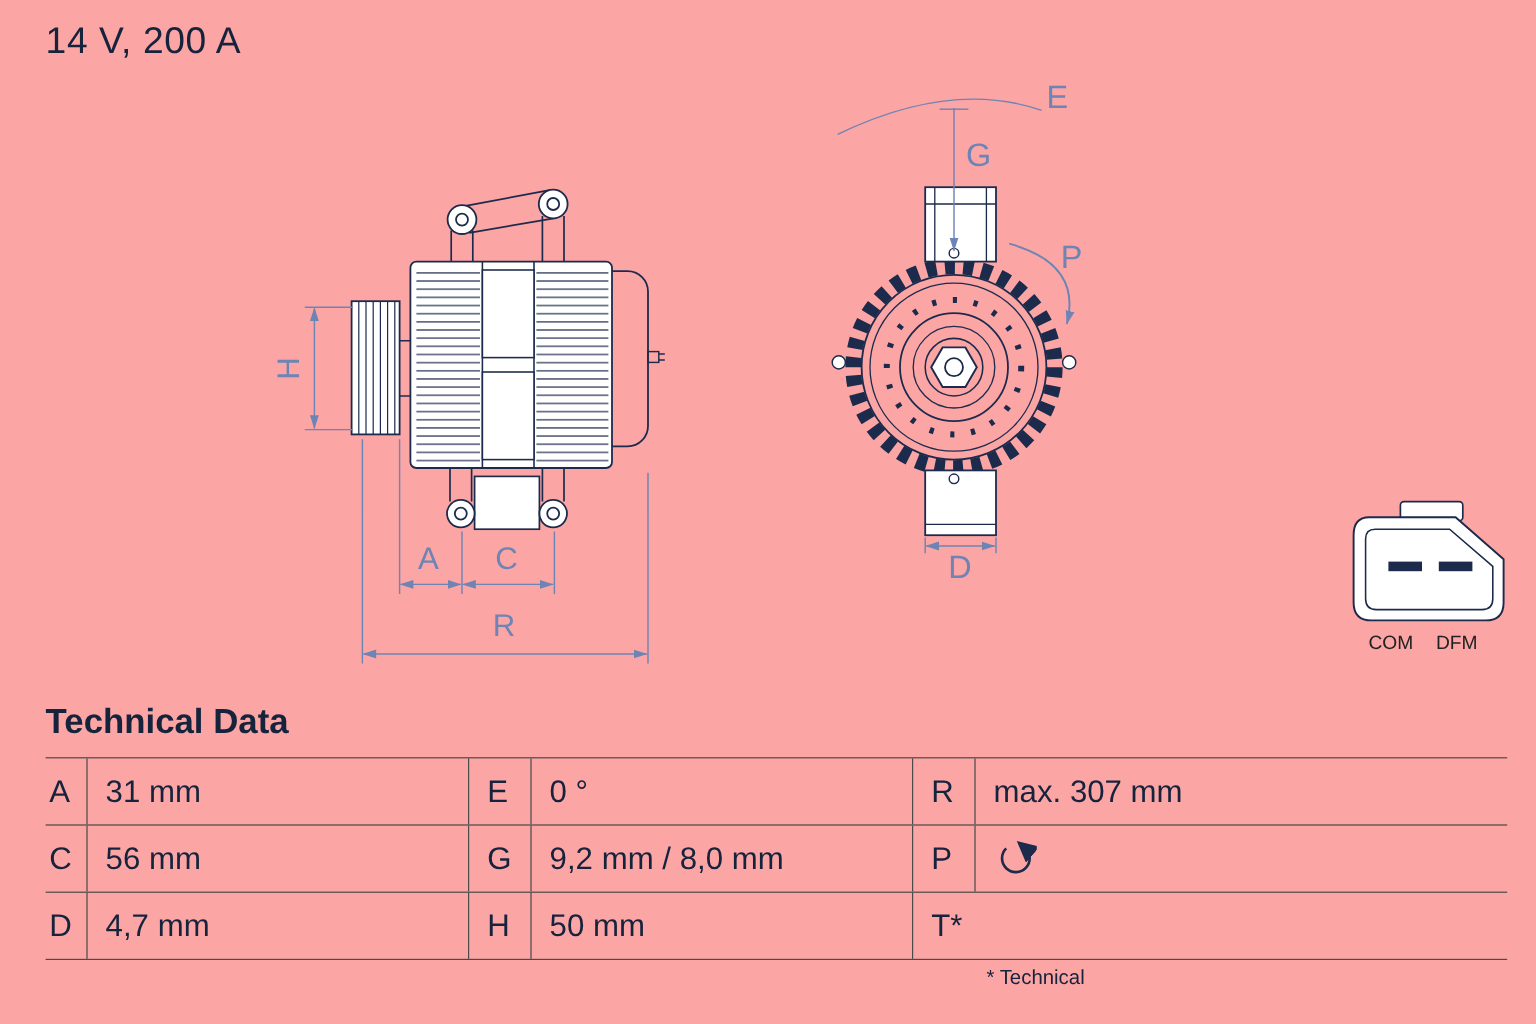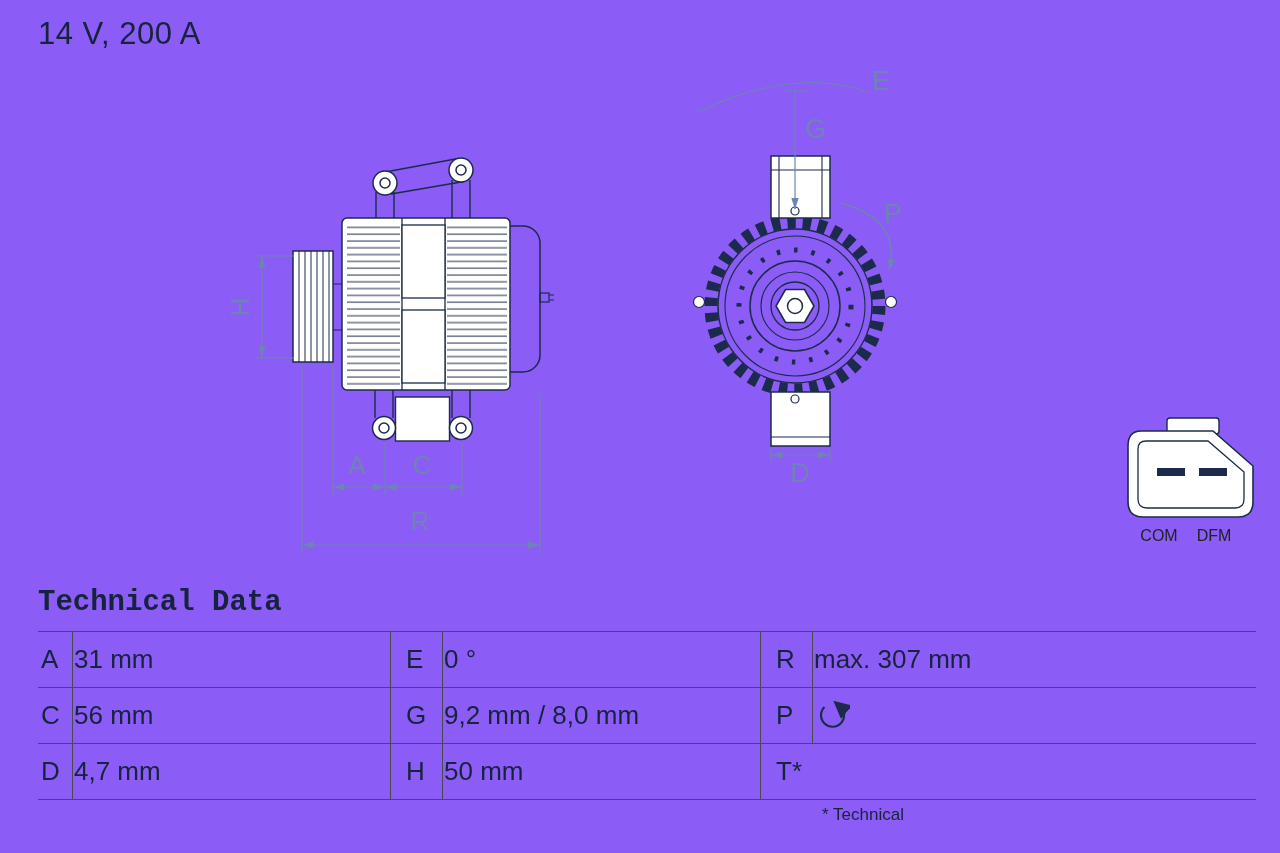--- a/index.html
+++ b/index.html
@@ -1,24 +1,24 @@
 <!DOCTYPE html>
 <html><head>
 <meta charset="utf-8">
 <style>
   html,body{margin:0;padding:0;background:#fff;}
   body{width:1280px;height:853px;font-family:"Liberation Sans",sans-serif;color:#16233c;}
-  .stage{position:relative;width:1280px;height:853px;background:#8b5cf6;overflow:hidden;}
+  .stage{position:relative;width:1280px;height:853px;background:#fca5a5;overflow:hidden;}
   .title{position:absolute;left:38px;top:16px;font-size:31px;letter-spacing:.5px;color:#16233c;}
   svg.drawing{position:absolute;left:0;top:0;}
   .tech{position:absolute;left:38px;top:586px;width:1218px;}
-  .tech-heading{font-size:29px;font-weight:bold;margin:0 0 12px 0;color:#16233c;font-family:Liberation Mono, monospace;}
+  .tech-heading{font-size:29px;font-weight:bold;margin:0 0 12px 0;color:#16233c;}
   .ttable{border-top:1px solid #4a4a4a;}
   .trow{display:grid;grid-template-columns:34px 318px 52px 318px 52px 1fr;height:55px;border-bottom:1px solid #4a4a4a;font-size:26px;}
-  .cell{height:100%;display:flex;align-items:center;border-left:1px solid #4a4a4a;padding-left:1px;box-sizing:border-box;overflow:hidden;}
+  .cell{height:100%;display:flex;align-items:center;border-left:1px solid #4a4a4a;padding-left:15px;box-sizing:border-box;overflow:hidden;}
   .cell.k1{border-left:none;padding-left:3px;}
   .cell.k2,.cell.k3{padding-left:15px;}
   .footnote{margin:5px 0 0 784px;font-size:17px;color:#16233c;}
   .rot-icon{width:36px;height:31px;display:block;}
 </style>
 </head>
 <body>
 
 <div class="stage">
 

